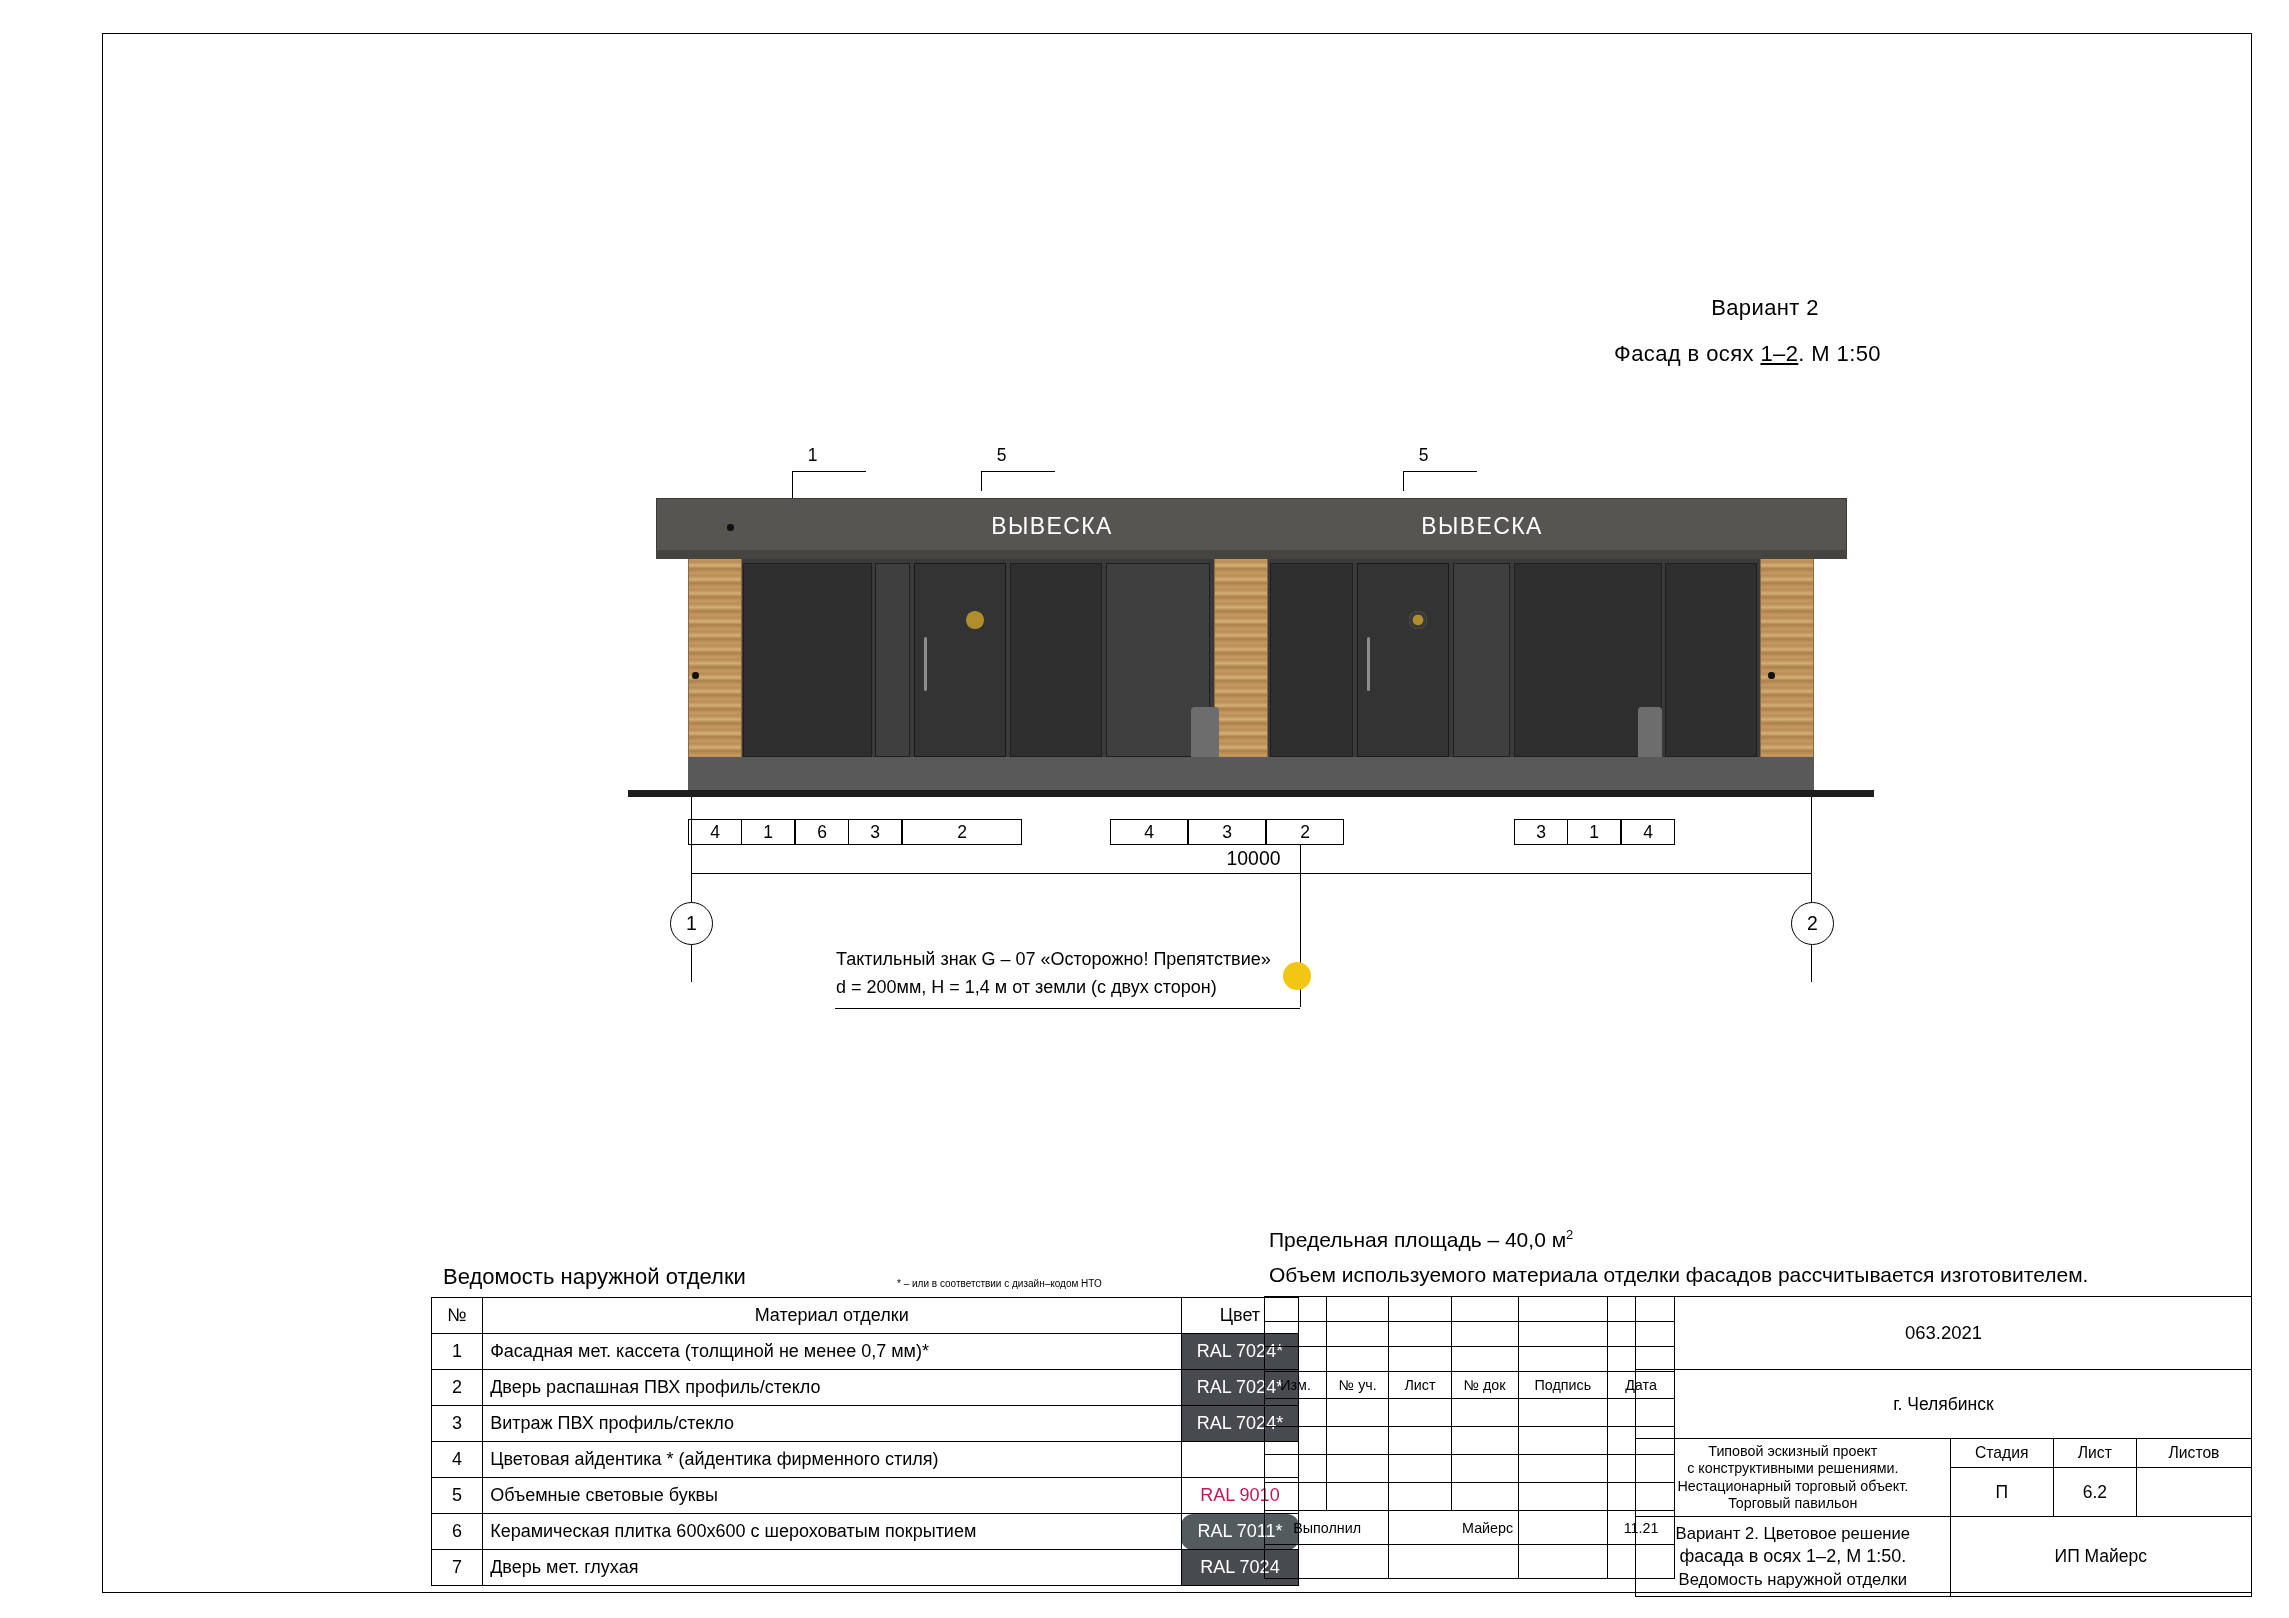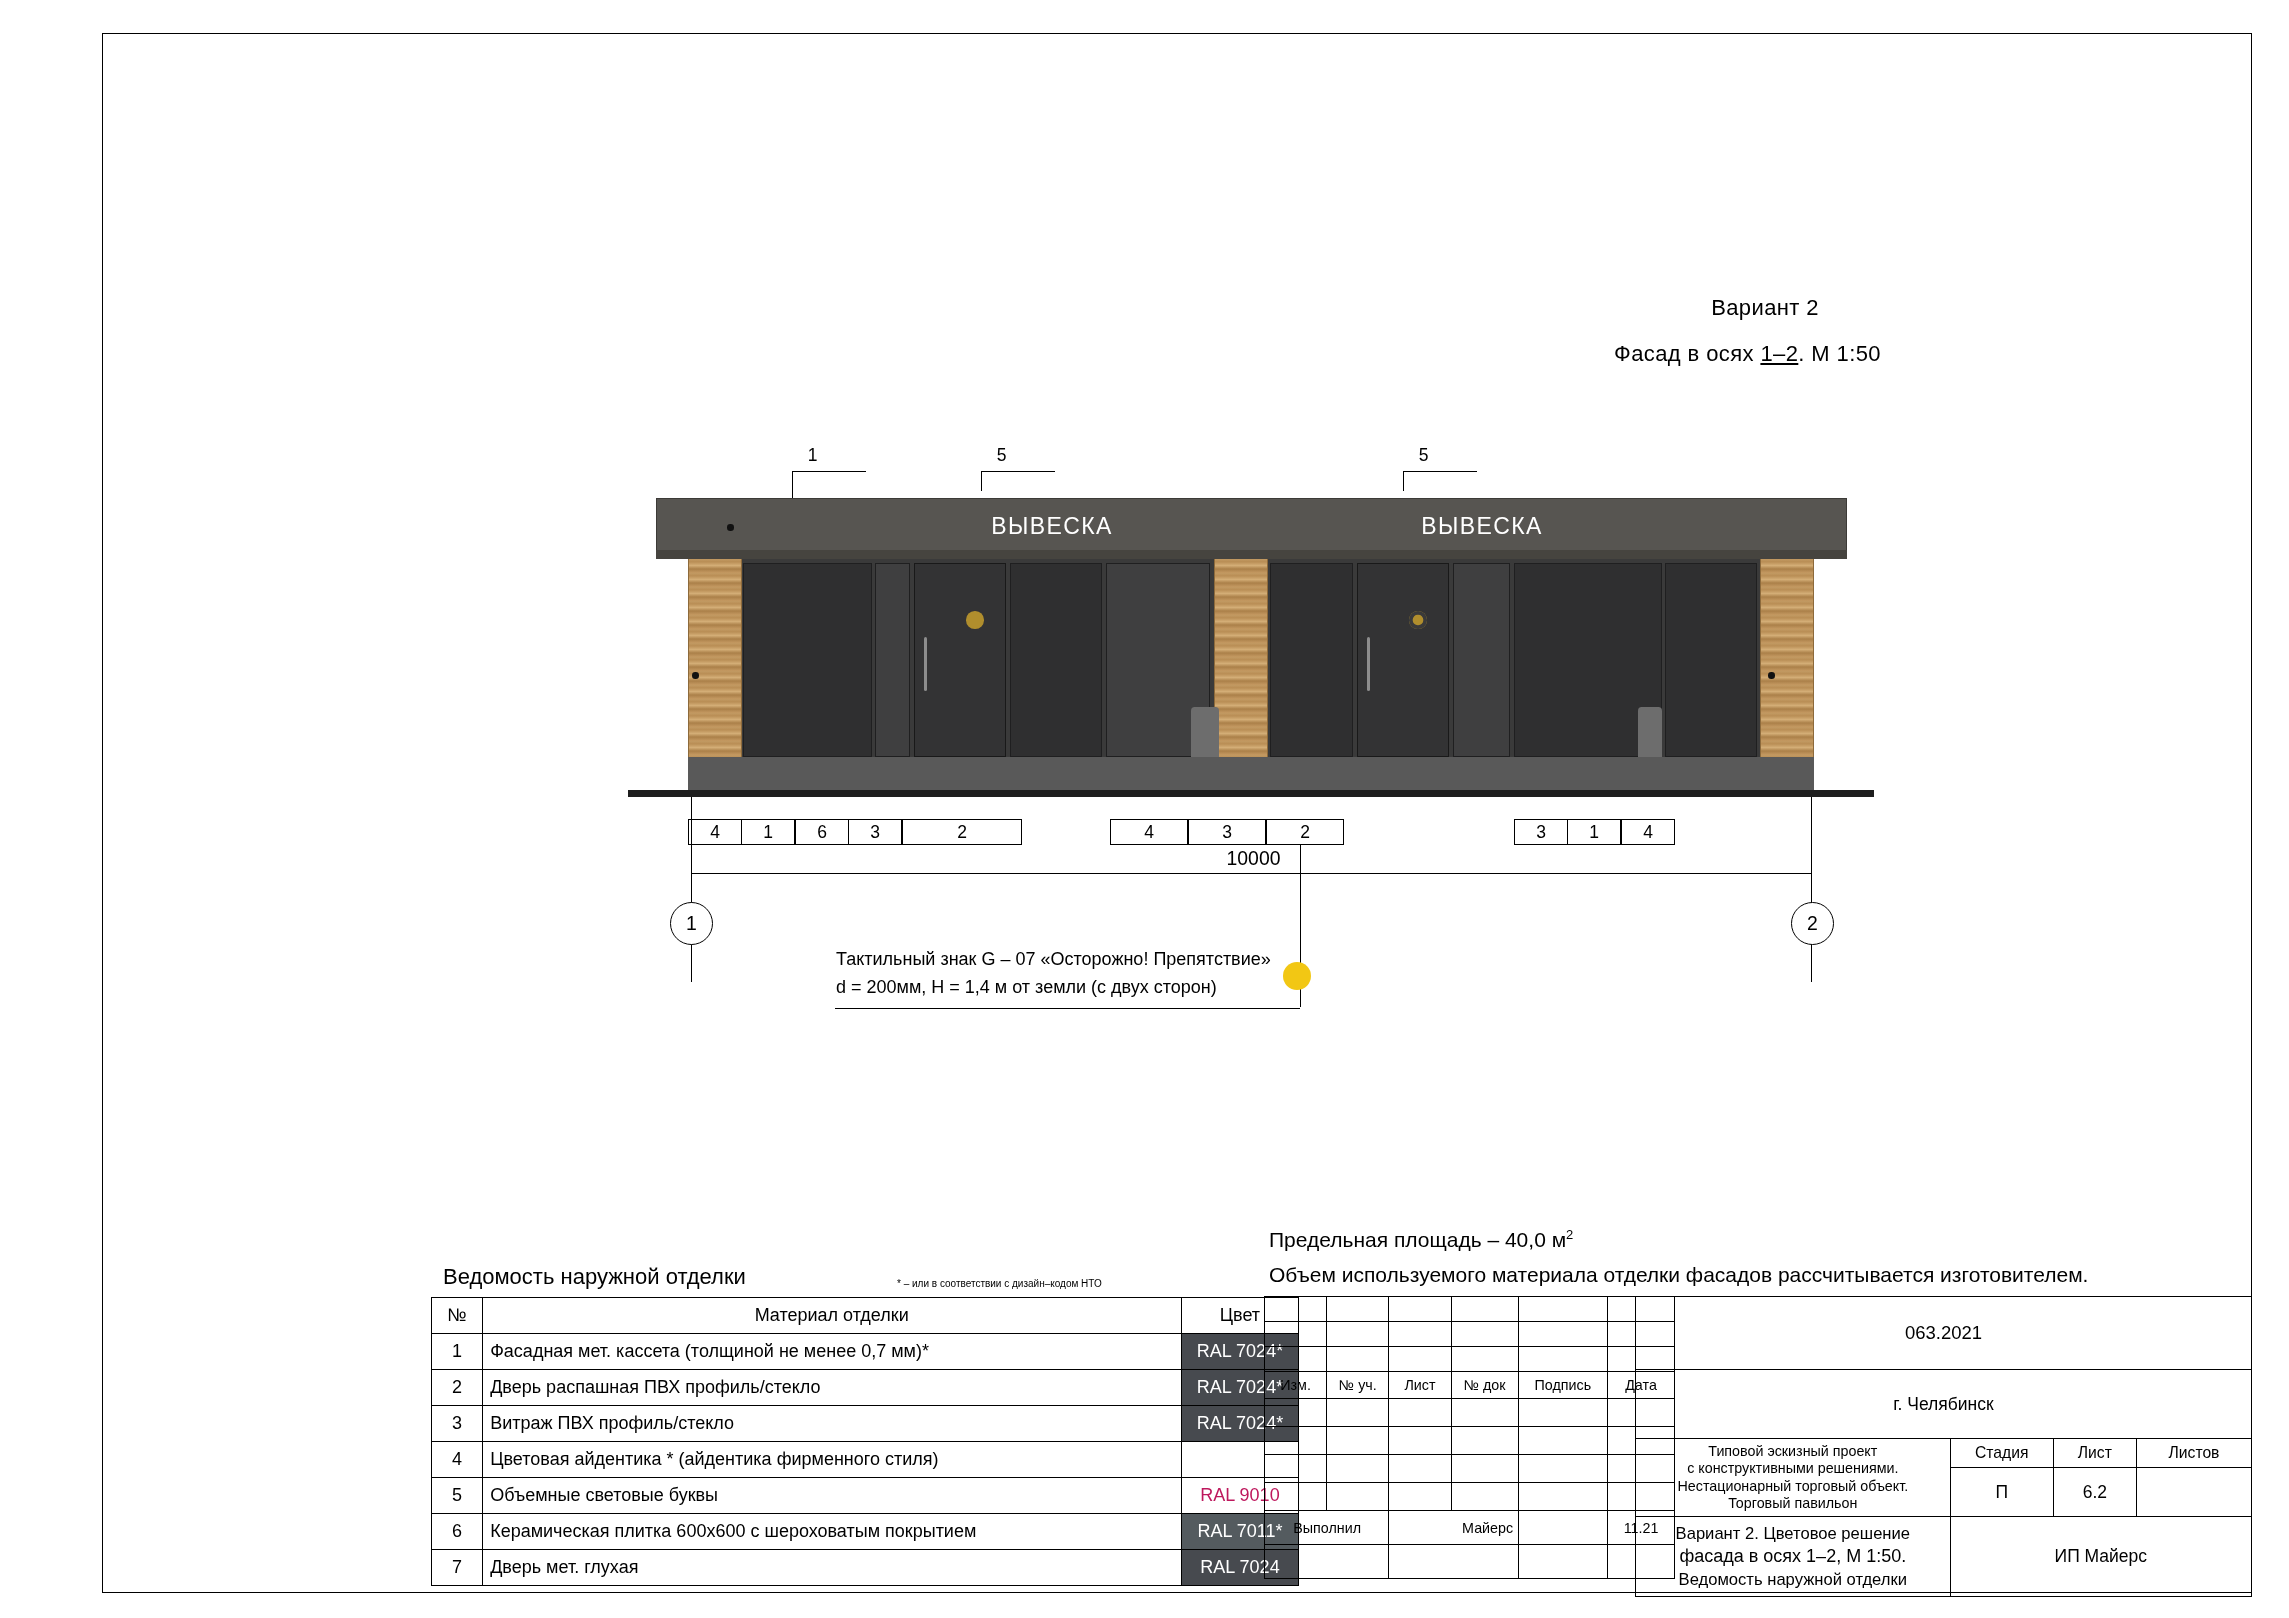--- a/index.html
+++ b/index.html
@@ -220,21 +220,21 @@
   #schedule th, #schedule td {
     border: 0.9px solid #000000;
     height: 35px;
     padding: 0 7.4px;
     font-weight: normal;
   }
   #schedule .c-num { width: 35px; text-align: center; }
   #schedule .c-mat { width: 683px; text-align: left; }
   #schedule .c-col { width: 102px; text-align: center; }
   .swatch-7024 { background: #474a4f; color: #ffffff; }
-  .swatch-7011 { background: #545b5f; color: #ffffff; }
+  .swatch-7011 { background: #545b5f; color: #ffffff; border-radius: 12px; }
   .swatch-9010 { background: #ffffff; color: #be185d; }
 
   
   .rt-note {
     position: absolute;
     font-size: 21px;
   }
   #note-area { left: 1269px; top: 1227px; }
   #note-volume { left: 1269px; top: 1263px; }
   sup { font-size: 0.62em; vertical-align: super; }

